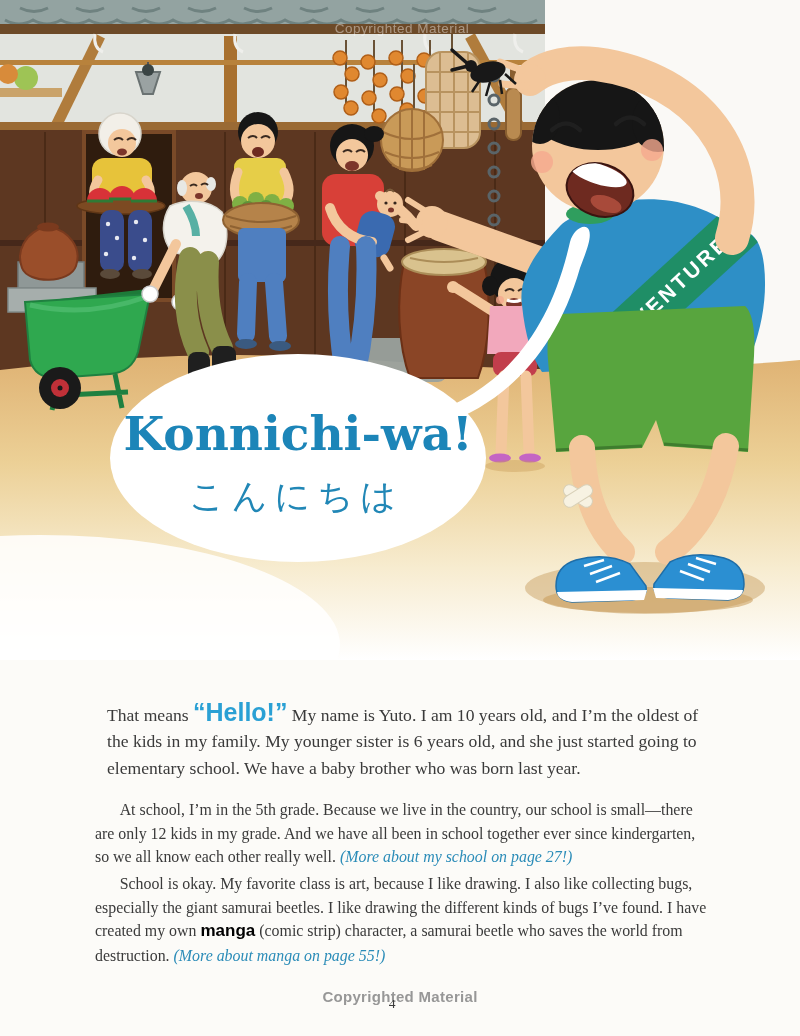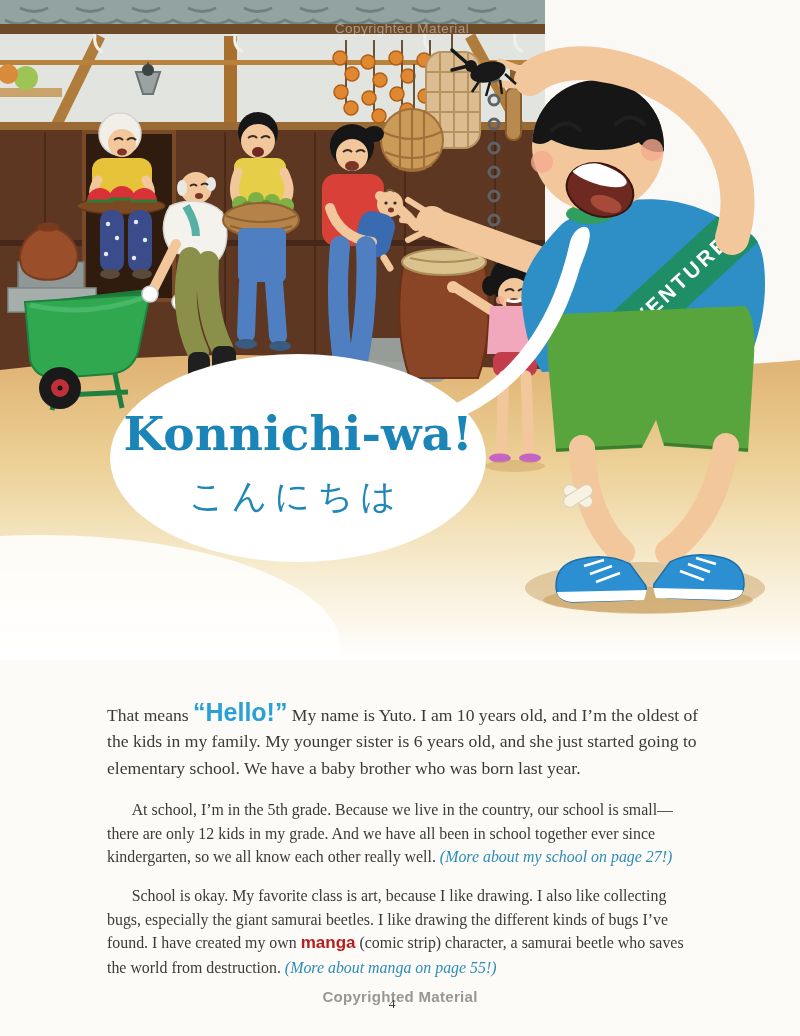--- a/index.html
+++ b/index.html
@@ -2,23 +2,23 @@
 <html><head>
 <meta charset="utf-8">
 <style>
   html,body{margin:0;padding:0;}
   body{width:800px;height:1036px;background:#fcfbf8;font-family:"Liberation Serif",serif;}
   .page{position:relative;width:800px;height:1036px;overflow:hidden;background:#fcfbf8;}
   .illu{position:absolute;top:0;left:0;width:800px;height:660px;}
   .textcol{position:absolute;left:91px;top:700px;width:624px;color:#3a3a3a;}
   .p1{font-size:17.6px;line-height:1.5;margin:0 0 17px 16px;}
   .hello{font-family:"Liberation Sans",sans-serif;font-weight:bold;font-size:25px;color:#2aa0d4;line-height:1;}
-  .p23{font-size:15.9px;line-height:1.47;margin:16px;text-indent:1.55em;}
+  .p23{font-size:15.9px;line-height:1.47;margin:4px;text-indent:1.55em;}
   .xref{color:#2b8cb8;font-style:italic;}
-  .manga{font-family:"Liberation Sans",sans-serif;font-weight:bold;font-size:17px;color:#b91c1c;}
+  .manga{font-family:"Liberation Sans",sans-serif;font-weight:bold;font-size:17px;color:#000000;}
   .footer{position:absolute;top:988px;left:0;width:800px;text-align:center;}
   .copymat{font-family:"Liberation Sans",sans-serif;font-size:15px;font-weight:bold;color:#979797;letter-spacing:.3px;}
   .pagenum{font-family:"Liberation Serif",serif;font-size:13.5px;color:#3c3c3c;margin-top:-9px;transform:translateX(-8px);}
 </style>
 </head>
 <body>
 
 <div class="page">
 
   <svg class="illu" viewBox="0 0 800 660">

